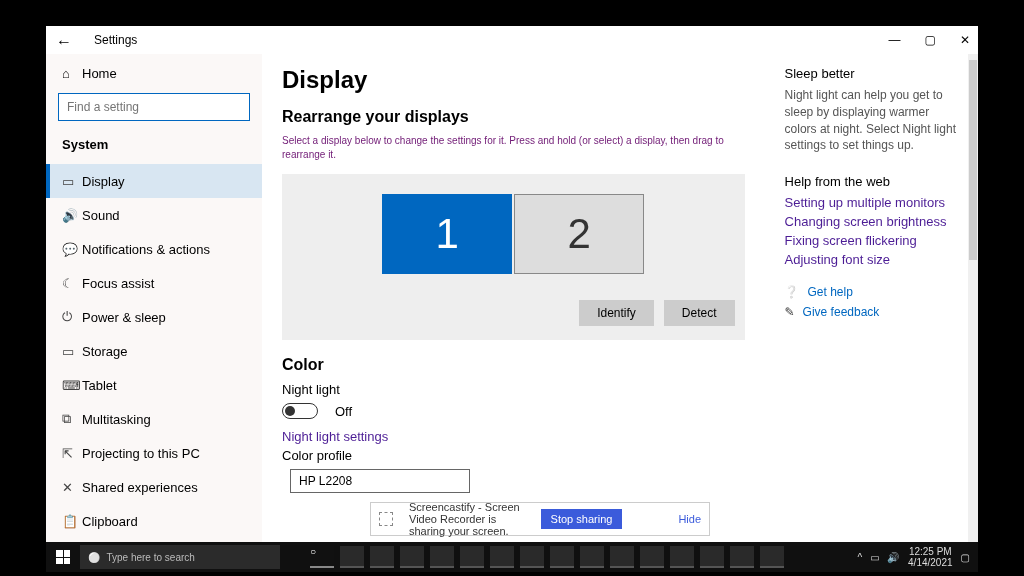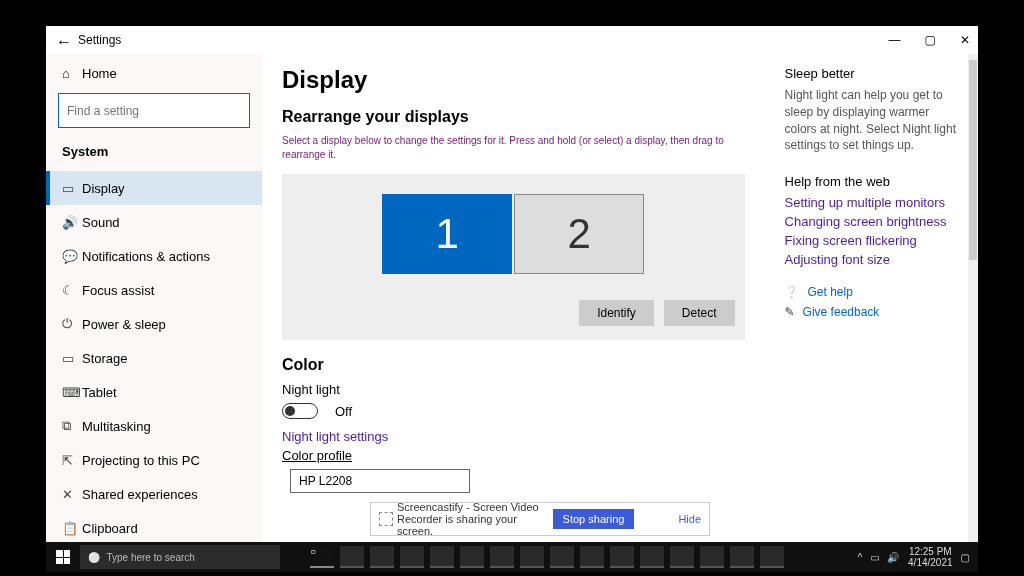--- a/index.html
+++ b/index.html
@@ -1,28 +1,28 @@
 <!DOCTYPE html>
 <html><head>
 <meta charset="utf-8">
 <style>
   * { margin: 0; padding: 0; box-sizing: border-box; font-family: "Segoe UI", Arial, sans-serif; }
   body { background: #000; width: 1024px; height: 576px; overflow: hidden; position: relative; }
   .window { position: absolute; left: 46px; top: 26px; width: 932px; height: 520px; background: #fff; }
   .titlebar { height: 28px; display: flex; align-items: center; padding: 0 8px; }
   .back-btn { width: 20px; text-align: center; cursor: pointer; }
-  .titlebar-label { margin-left: 4px; font-size: 12px; }
+  .titlebar-label { margin-left: 20px; font-size: 12px; }
   .titlebar-right { margin-left: auto; display: flex; gap: 24px; font-size: 12px; }
   .titlebar-right span { cursor: pointer; }
   .body { display: flex; height: calc(100% - 28px); }
   .sidebar { width: 216px; padding: 4px 0; background: rgba(230,210,200,0.15); border-right: none; }
   .home-row { display: flex; align-items: center; padding: 8px 16px; font-size: 13px; cursor: pointer; }
   .home-row .ic { width: 20px; }
   .search-wrap { padding: 4px 12px 10px 12px; }
-  .search { width: 100%; height: 35px; border: 1px solid #0067c0; padding: 0 37px 0 8px; font-size: 12px; background: #fff; }
+  .search { width: 100%; height: 28px; border: 1px solid #0067c0; padding: 0 37px 0 8px; font-size: 12px; background: #fff; }
   .sys-header { padding: 6px 16px; font-size: 13px; font-weight: 600; }
   .nav { list-style: none; margin-top: 6px; }
   .nav li { display: flex; align-items: center; height: 34px; padding: 0 16px; font-size: 13px; cursor: pointer; position: relative; }
   .nav li.selected { background: #d8e6f2; }
   .nav li.selected::before { content:""; position:absolute; left:0; top:0; bottom:0; width:4px; background:#0067c0; }
   .nav .ic { width: 20px; display: inline-block; color:#444; }
   .main { flex: 1; display: flex; padding: 12px 20px 0 20px; overflow: hidden; }
   .content { width: 480px; }
   h1 { font-size: 24px; font-weight: 600; margin-bottom: 14px; }
   h2 { font-size: 16px; font-weight: 600; margin: 6px 0 8px 0; }
@@ -41,21 +41,21 @@
   .link { color: #4c1d95; font-size: 13px; cursor: pointer; display:block; margin: 4px 0; }
   .profile-select { border:1px solid #666; padding:4px 8px; font-size:12px; width:180px; background:#fff;margin-left:8px; }
   .aside { margin-left: 40px; width: 180px; font-size: 12px; }
   .aside h3 { font-size: 13px; font-weight: 400; margin-bottom: 6px; }
   .aside p { color: #555; line-height:1.4; margin-bottom: 20px; }
   .aside .help-row { display:flex; align-items:center; gap:8px; color:#0067c0; margin:6px 0; cursor:pointer; }
   .aside .help-row .ic { color:#333; }
   .scrollbar { position:absolute; right:0; top:28px; bottom:0; width:10px; background:#f0f0f0; }
   .scroll-thumb { position:absolute; top:6px; left:1px; width:8px; height:200px; background:#ccc; }
 
-  .notif { position:absolute; left:370px; bottom:40px; width:340px; height:34px; background:#fff; border:1px solid #ccc; display:flex; align-items:center; padding:0 8px; font-size:11px; gap:4px; }
+  .notif { position:absolute; left:370px; bottom:40px; width:340px; height:34px; background:#fff; border:1px solid #ccc; display:flex; align-items:center; padding:0 8px; font-size:11px; gap:16px; }
   .notif .stop { background:#3b5bdb; color:#fff; border:none; padding:4px 10px; font-size:11px; cursor:pointer; }
   .notif .hide { color:#3b5bdb; cursor:pointer;margin-left:40px; }
   .notif .txt { flex:1; color:#333; }
   .notif .sc-ic { width:14px; height:14px; border:1px dashed #888; }
 
   .taskbar { position:absolute; left:46px; right:46px; bottom:4px; height:30px; background:#101010; display:flex; align-items:center; color:#fff; font-size:10px; }
   .start { width:34px; height:100%; display:flex; align-items:center; justify-content:center; cursor:pointer; }
   .win-logo { width:14px; height:14px; display:grid; grid-template-columns:1fr 1fr; grid-template-rows:1fr 1fr; gap:1px; }
   .win-logo span { background:#fff; }
   .tb-search { background:#2b2b2b; height:24px; width:200px; display:flex; align-items:center; padding:0 8px; gap:6px; color:#bbb; }
@@ -154,21 +154,21 @@
             <button>Detect</button>
           </div>
         </div>
         <h2 style="margin-top:16px;">Color</h2>
         <div class="section-label">Night light</div>
         <div class="toggle-row">
           <div class="toggle"></div>
           <span style="font-size:13px;">Off</span>
         </div>
         <a class="link">Night light settings</a>
-        <div class="section-label" style="margin-top:0;text-decoration:underline;">Color profile</div>
+        <div class="section-label" style="margin-top:0;">Color profile</div>
         <div class="profile-select">HP L2208</div>
       </div>
 
       <div class="aside">
         <h3>Sleep better</h3>
         <p>Night light can help you get to sleep by displaying warmer colors at night. Select Night light settings to set things up.</p>
         <h3>Help from the web</h3>
         <div id="help-links">
             <a class="link">Setting up multiple monitors</a>
             <a class="link">Changing screen brightness</a>

